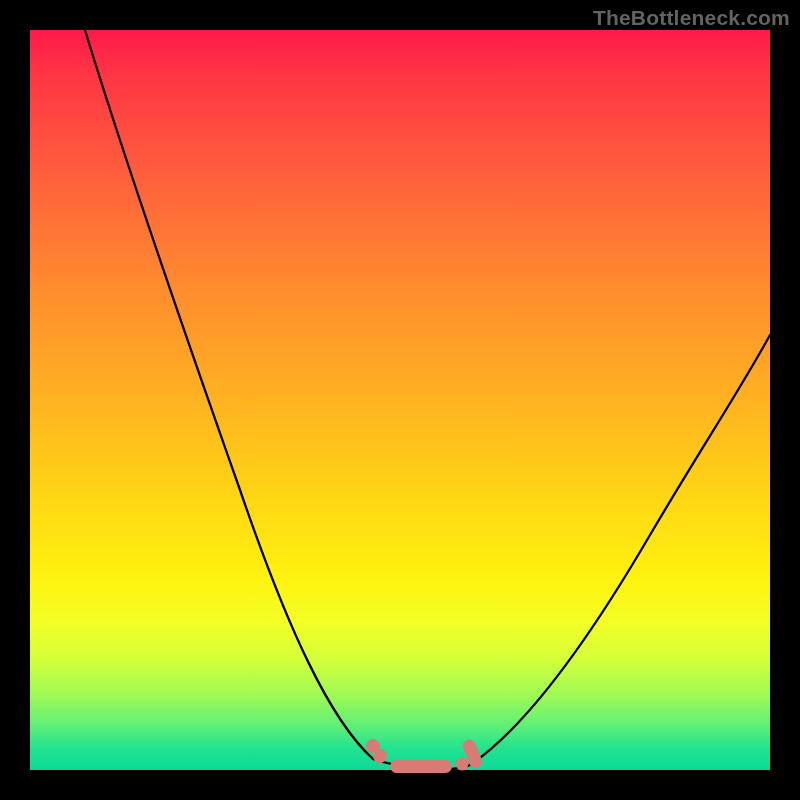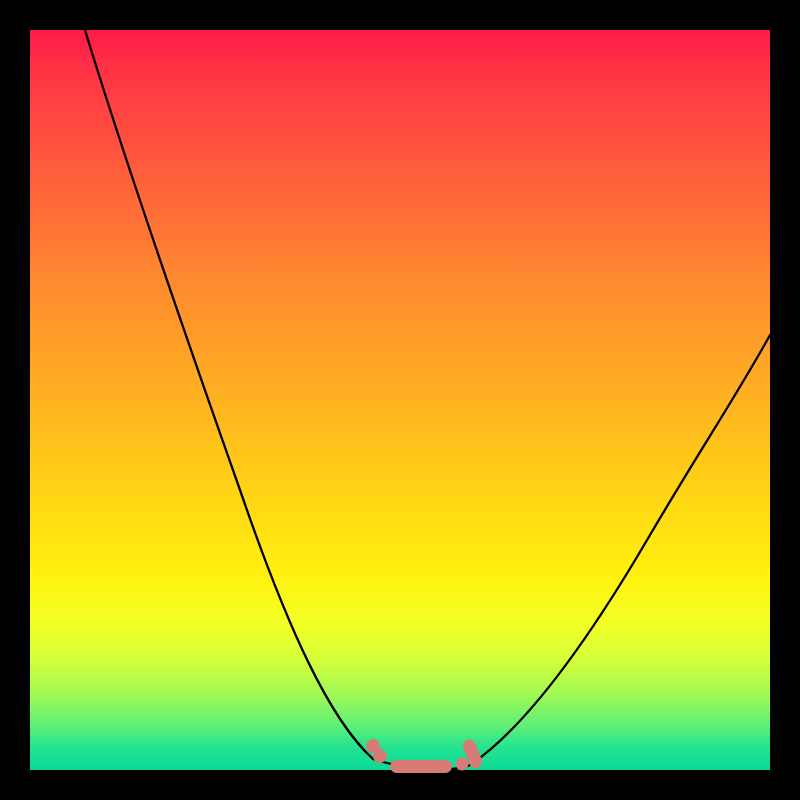--- a/index.html
+++ b/index.html
@@ -70,20 +70,21 @@
   }
   .bar {
     fill: #d87b74;
   }
 </style>
 </head>
 <body>
 
 <div class="frame">
 
+  <div class="watermark">TheBottleneck.com</div>
 
   <div class="plot-area">
 
     <svg class="curve-layer" viewBox="0 0 740 740">
 
       <path class="curve" d="M 55 0
                C 90 115, 150 290, 210 460
                C 258 600, 300 690, 343 729"></path>
 
       <path class="curve" d="M 343 729

